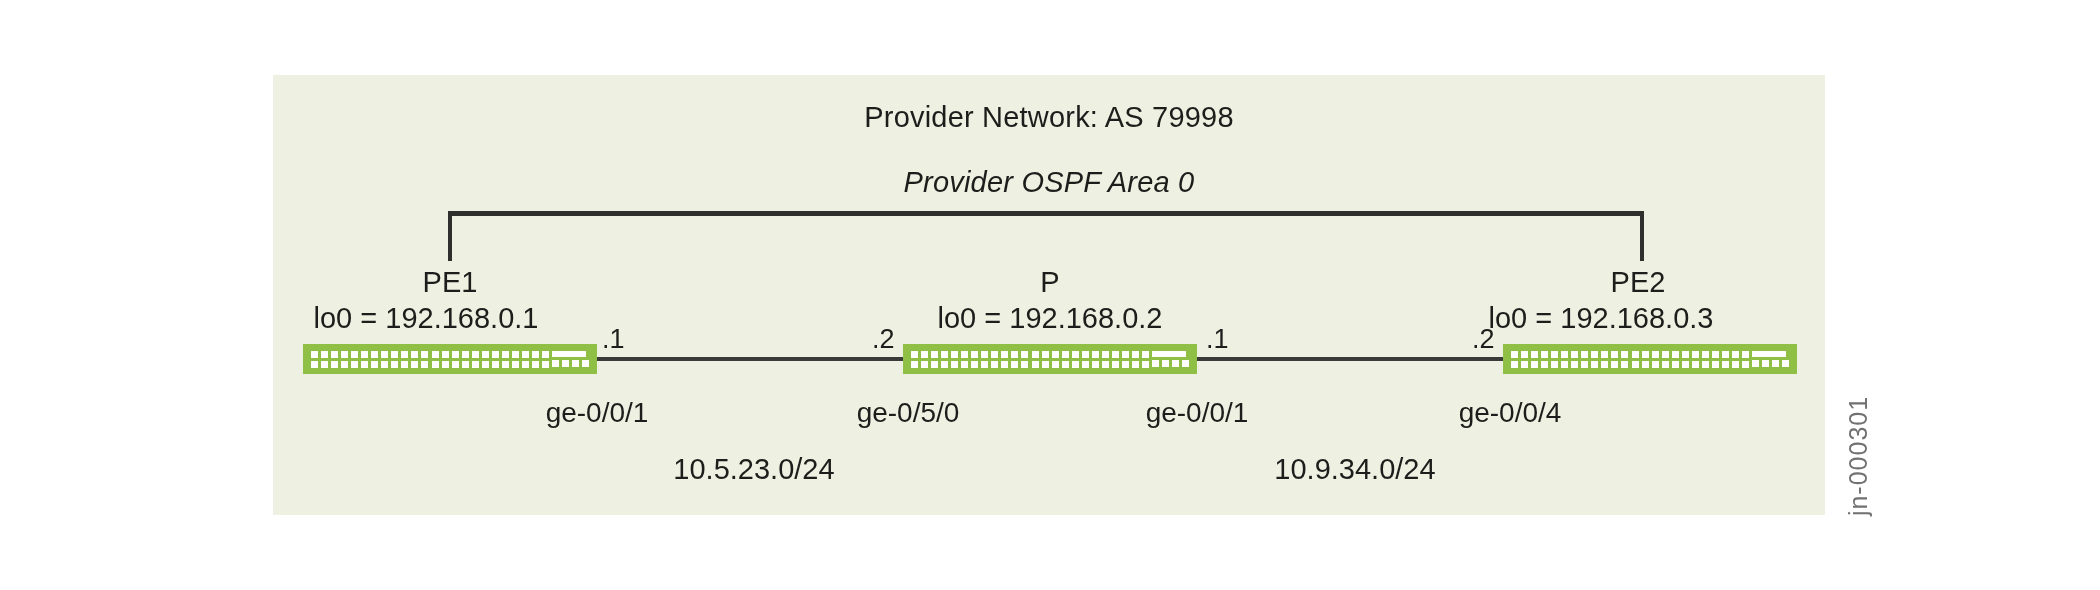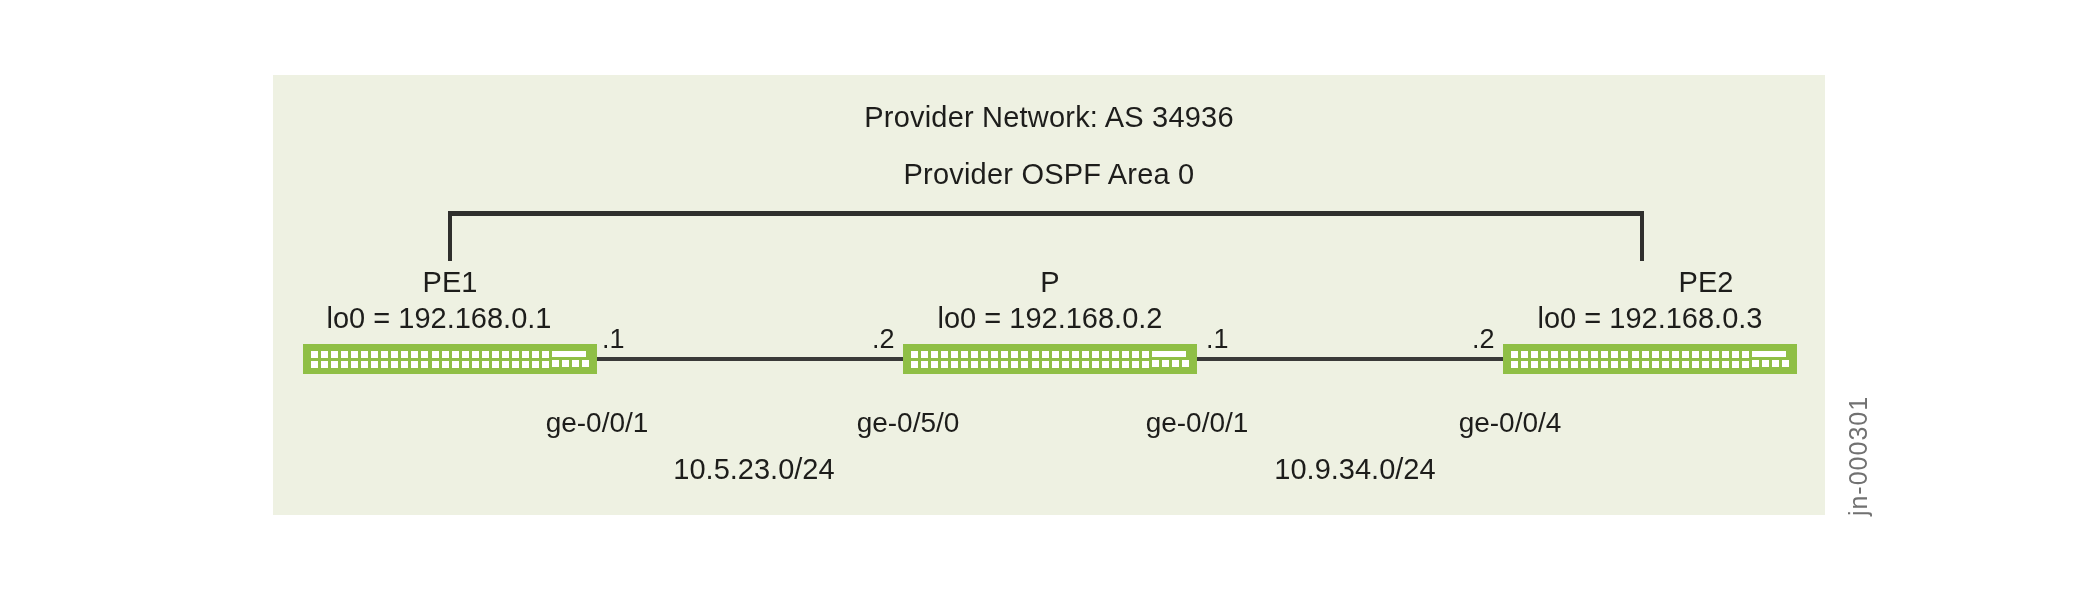--- a/index.html
+++ b/index.html
@@ -10,21 +10,21 @@
   }
   .panel{
     position:absolute;left:273px;top:75px;width:1552px;height:440px;
     background:#eef1e2;
   }
   .centered-line{
     position:absolute;left:273px;width:1552px;text-align:center;
     font-size:29px;letter-spacing:0.2px;
   }
   .fig-title{top:101px;}
-  .ospf-label{top:158px;}
+  .ospf-label{top:166px;font-style:italic;}
   .bracket{
     position:absolute;left:448px;top:211px;width:1196px;height:50px;
     border-top:5px solid #2f2f2d;border-left:4px solid #2f2f2d;border-right:4px solid #2f2f2d;
     box-sizing:border-box;
   }
   .node-label{
     position:absolute;transform:translateX(-50%);
     font-size:29px;white-space:nowrap;
   }
   .router-name{top:266px;}
@@ -45,49 +45,49 @@
   .mgmt .minis{display:flex;gap:3px;}
   .mgmt .minis i{width:7px;height:7px;background:#ffffff;display:block;}
   .link-line{
     position:absolute;top:357px;height:4px;background:#3a3a38;
   }
   .ip-label{
     position:absolute;top:324px;font-size:27px;white-space:nowrap;
   }
   .iface-label{
     position:absolute;top:397px;transform:translateX(-50%);
-    font-size:28px;white-space:nowrap;margin-top:10px;
+    font-size:28px;white-space:nowrap;
   }
   .subnet-label{
     position:absolute;top:453px;transform:translateX(-50%);
     font-size:29px;white-space:nowrap;
   }
   .figure-id{
     position:absolute;left:1858px;top:456px;
     transform:translate(-50%,-50%) rotate(-90deg);
     font-size:25px;color:#717171;letter-spacing:1px;white-space:nowrap;
   }
 </style>
 </head>
 <body>
 
 <div class="panel"></div>
 
-<div class="centered-line fig-title">Provider Network: AS 34936</div>
+<div class="centered-line fig-title">Provider Network: AS 79998</div>
 <div class="centered-line ospf-label">Provider OSPF Area 0</div>
 
 <div class="bracket"></div>
 
 <div class="node-label router-name" style="left:450px">PE1</div>
 <div class="node-label router-name" style="left:1050px">P</div>
-<div class="node-label router-name" style="left:1706px">PE2</div>
-
-<div class="node-label router-loopback" style="left:439px">lo0 = 192.168.0.1</div>
+<div class="node-label router-name" style="left:1638px">PE2</div>
+
+<div class="node-label router-loopback" style="left:426px">lo0 = 192.168.0.1</div>
 <div class="node-label router-loopback" style="left:1050px">lo0 = 192.168.0.2</div>
-<div class="node-label router-loopback" style="left:1650px">lo0 = 192.168.0.3</div>
+<div class="node-label router-loopback" style="left:1601px">lo0 = 192.168.0.3</div>
 
 <div class="link-line" style="left:597px;width:306px"></div>
 <div class="link-line" style="left:1197px;width:306px"></div>
 
 <div class="device" style="left:303px">
   <span class="pgroup">
       <i></i>
       <i></i>
       <i></i>
       <i></i>

